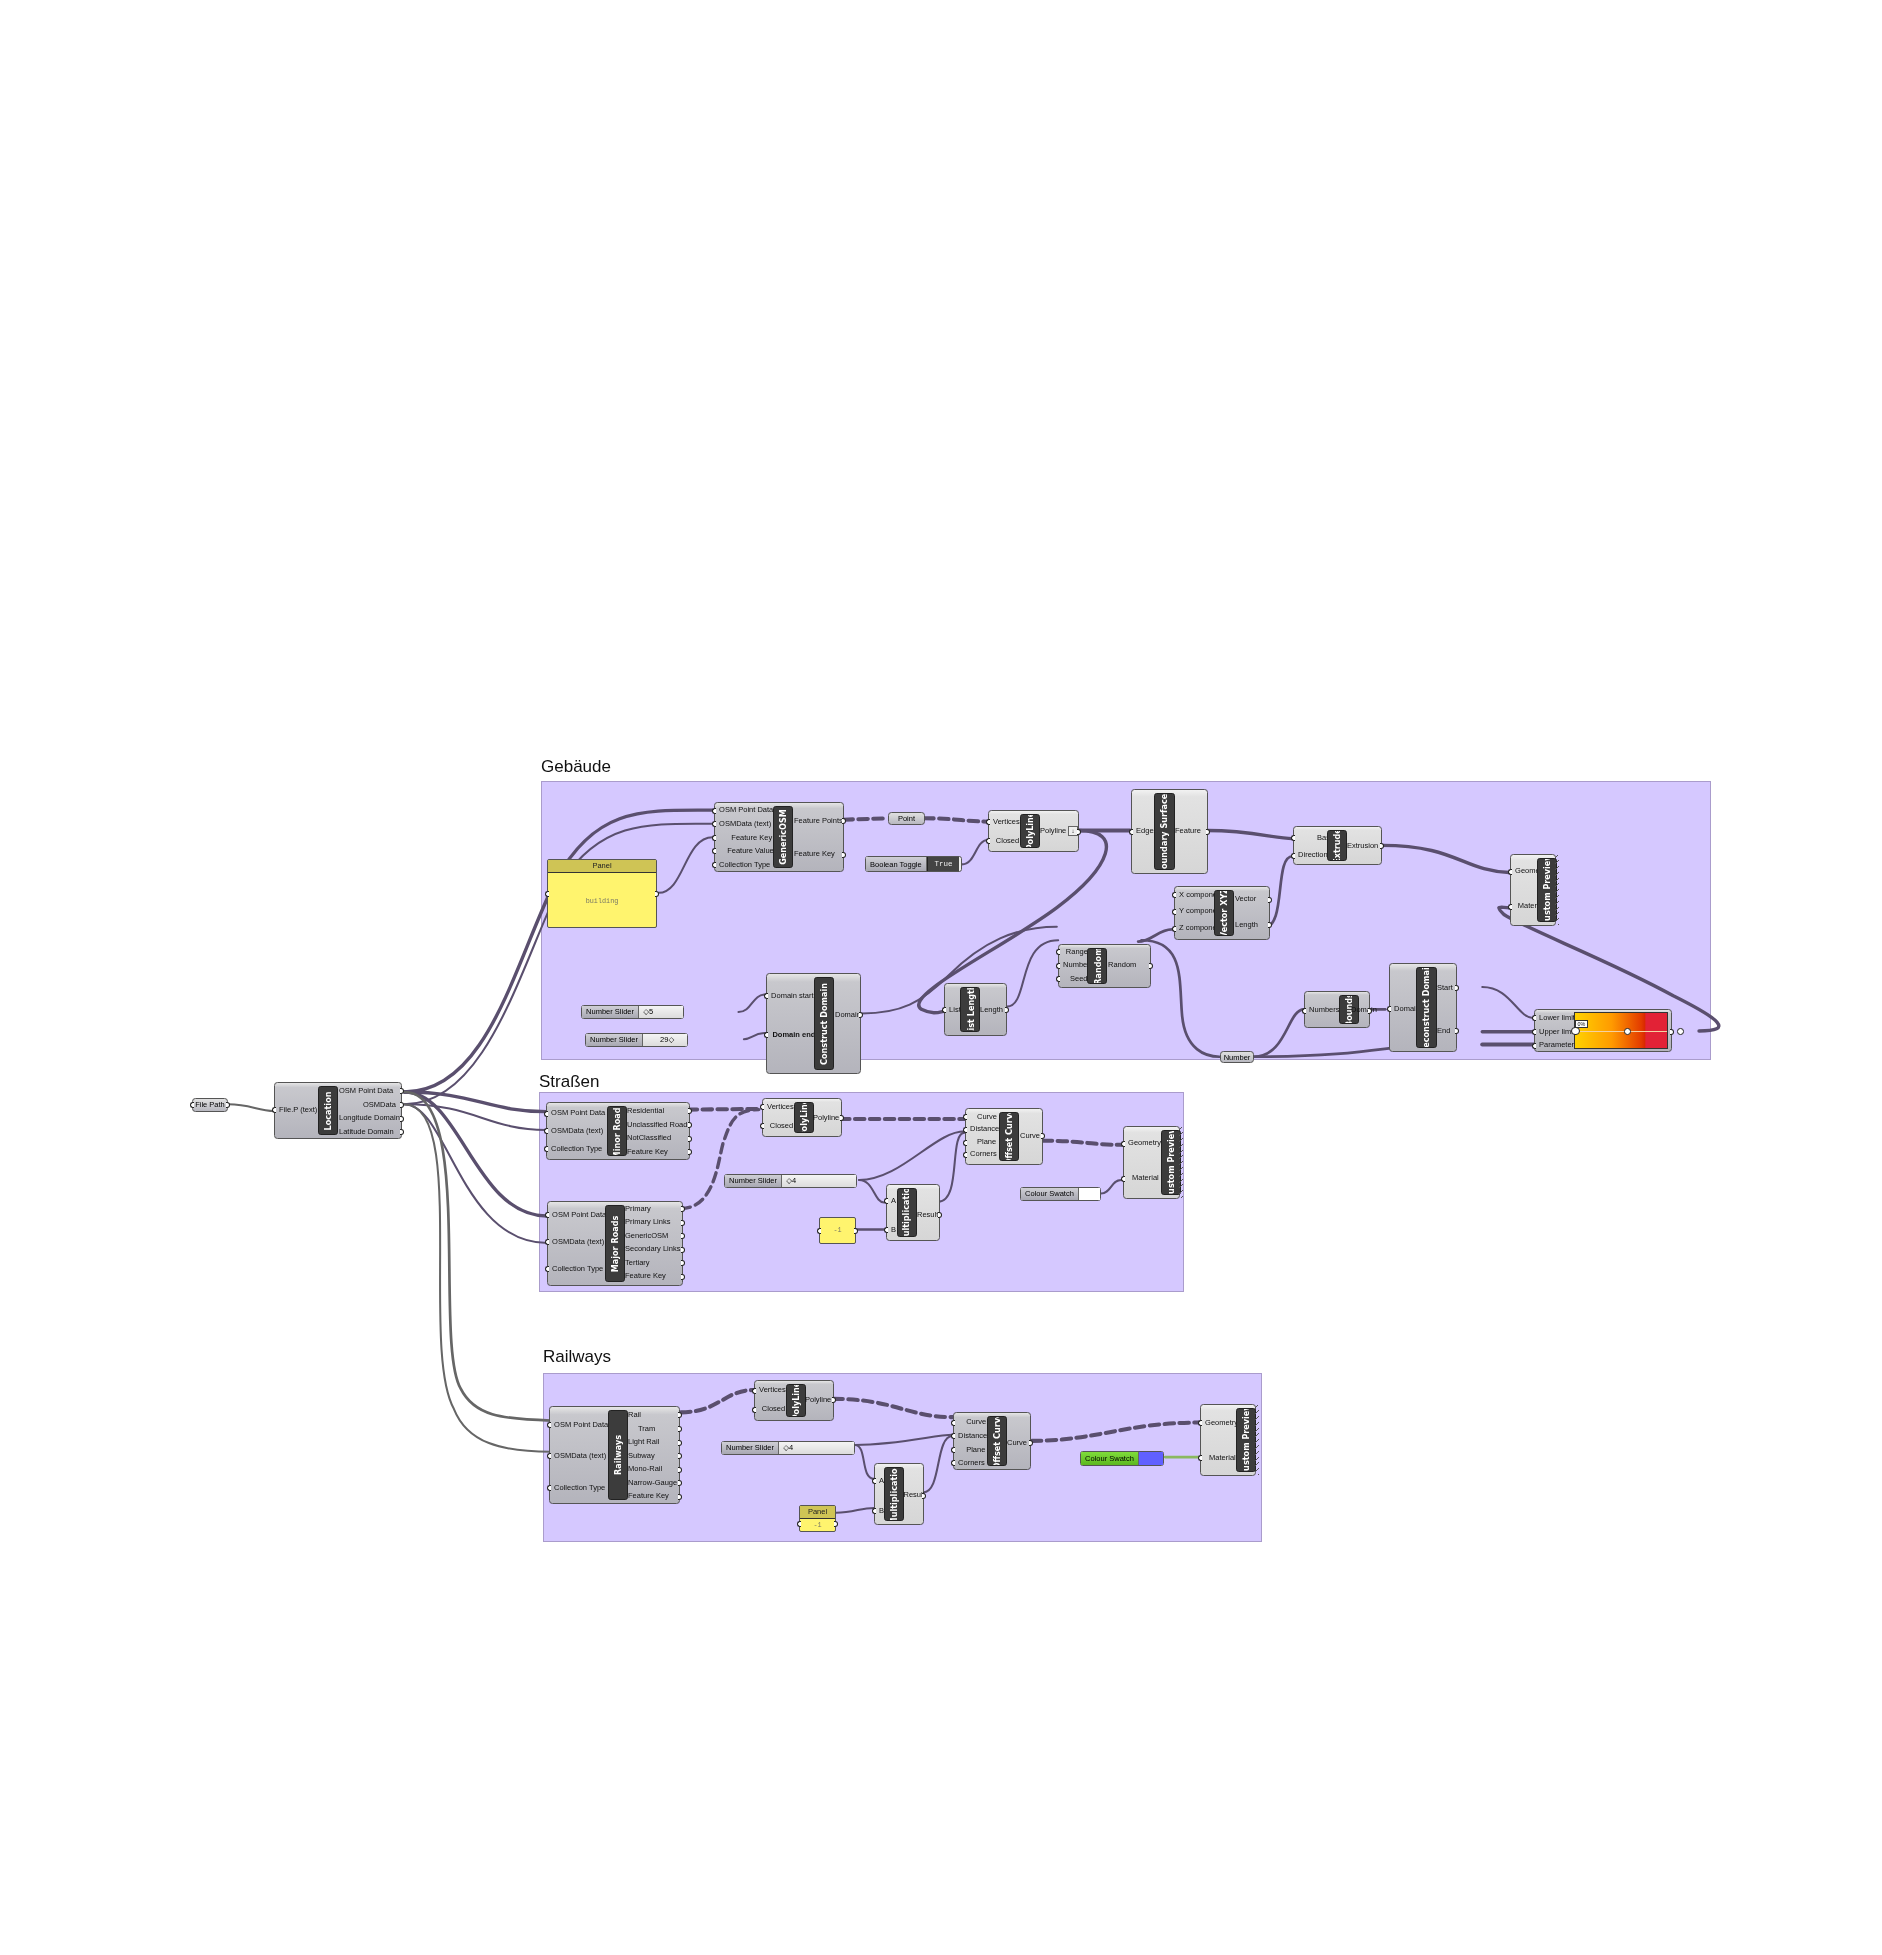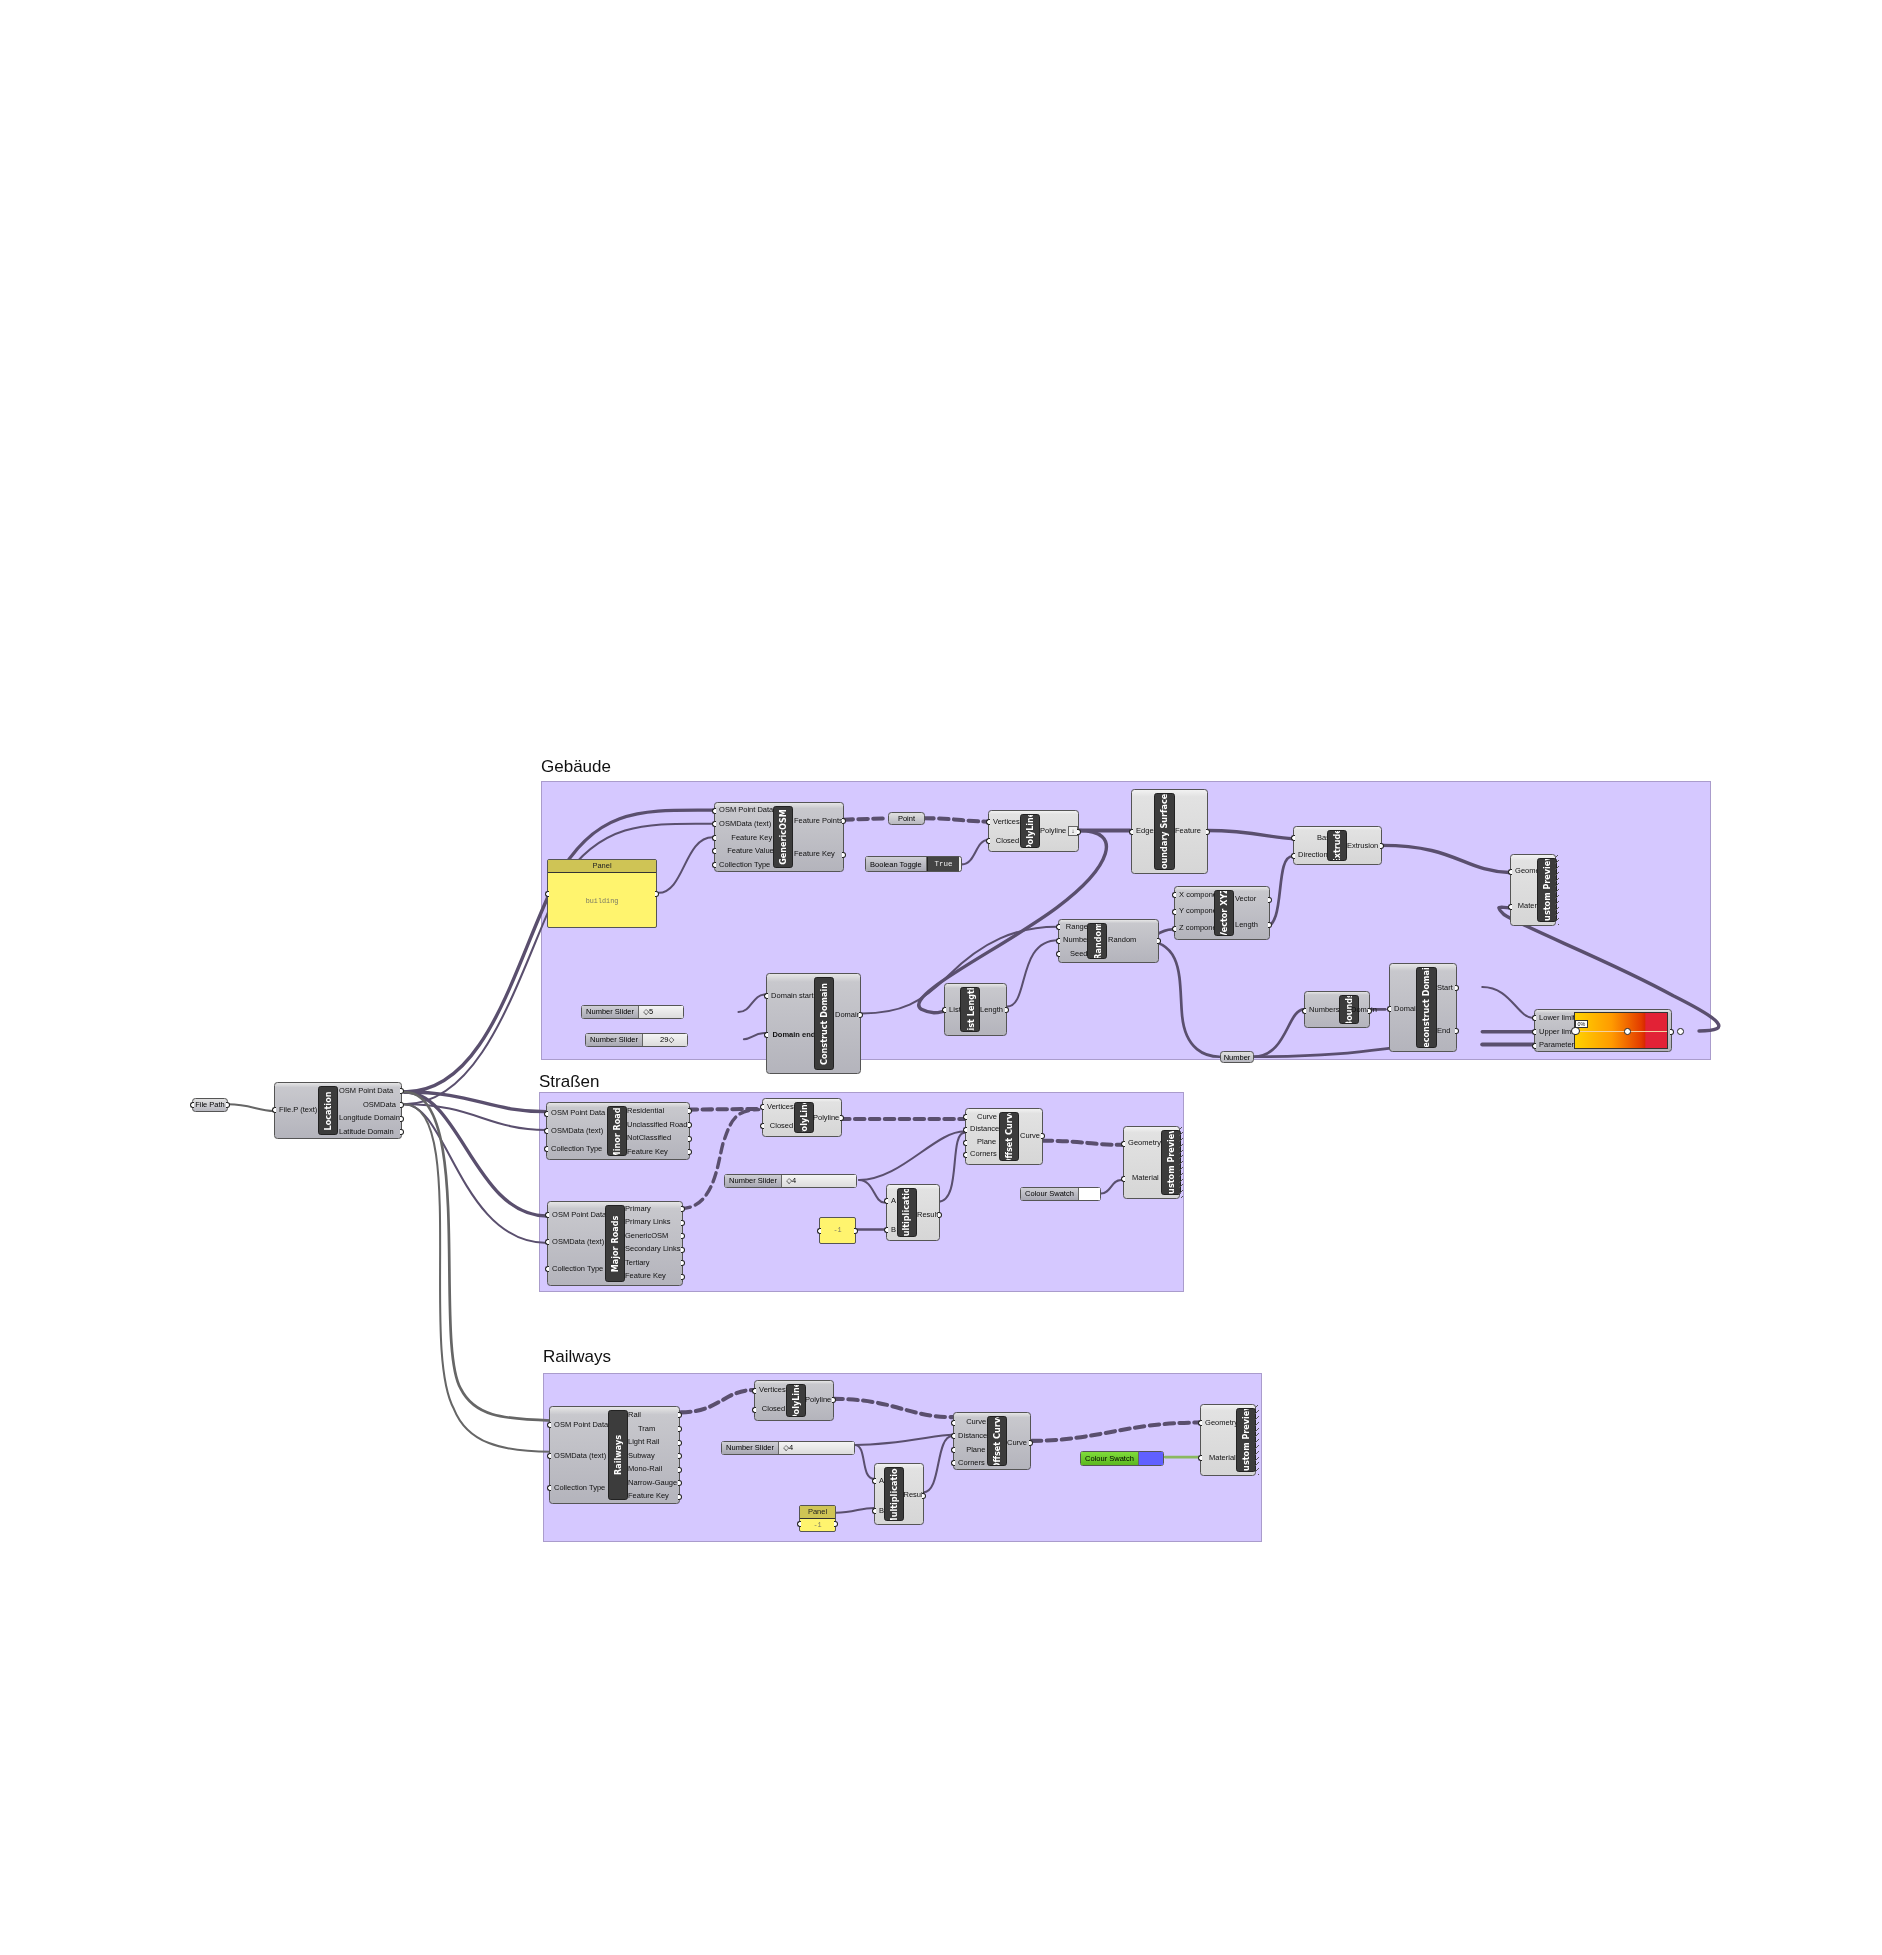--- a/index.html
+++ b/index.html
@@ -206,21 +206,21 @@
     </div>
   <div class="port out" style="left:60px;top:8.1px;">Vector</div>
   <div class="port out" style="left:60px;top:34px;">Length</div>
   <span class="grip-in" style="top:5.4px;"></span>
   <span class="grip-in" style="top:22px;"></span>
   <span class="grip-in" style="top:39px;"></span>
   <span class="grip-out" style="top:9.5px;"></span>
   <span class="grip-out" style="top:35px;"></span>
 </div>
 
-<div class="node" style="left:1058px;top:919px;width:101px;height:44px;">
+<div class="node" style="left:1058px;top:944px;width:93px;height:44px;">
   <div class="port in" style="top:2.7px;left:6.8px;">Range</div>
   <div class="port in" style="top:16.3px;">Number</div>
   <div class="port in" style="top:30px;left:11px;">Seed</div>
   <div class="cap" style="left:28px;">
       <span>Random</span>
     </div>
   <div class="port out" style="left:49px;top:16.3px;">Random</div>
   <span class="grip-in" style="top:4.1px;"></span>
   <span class="grip-in" style="top:17.6px;"></span>
   <span class="grip-in" style="top:31px;"></span>

